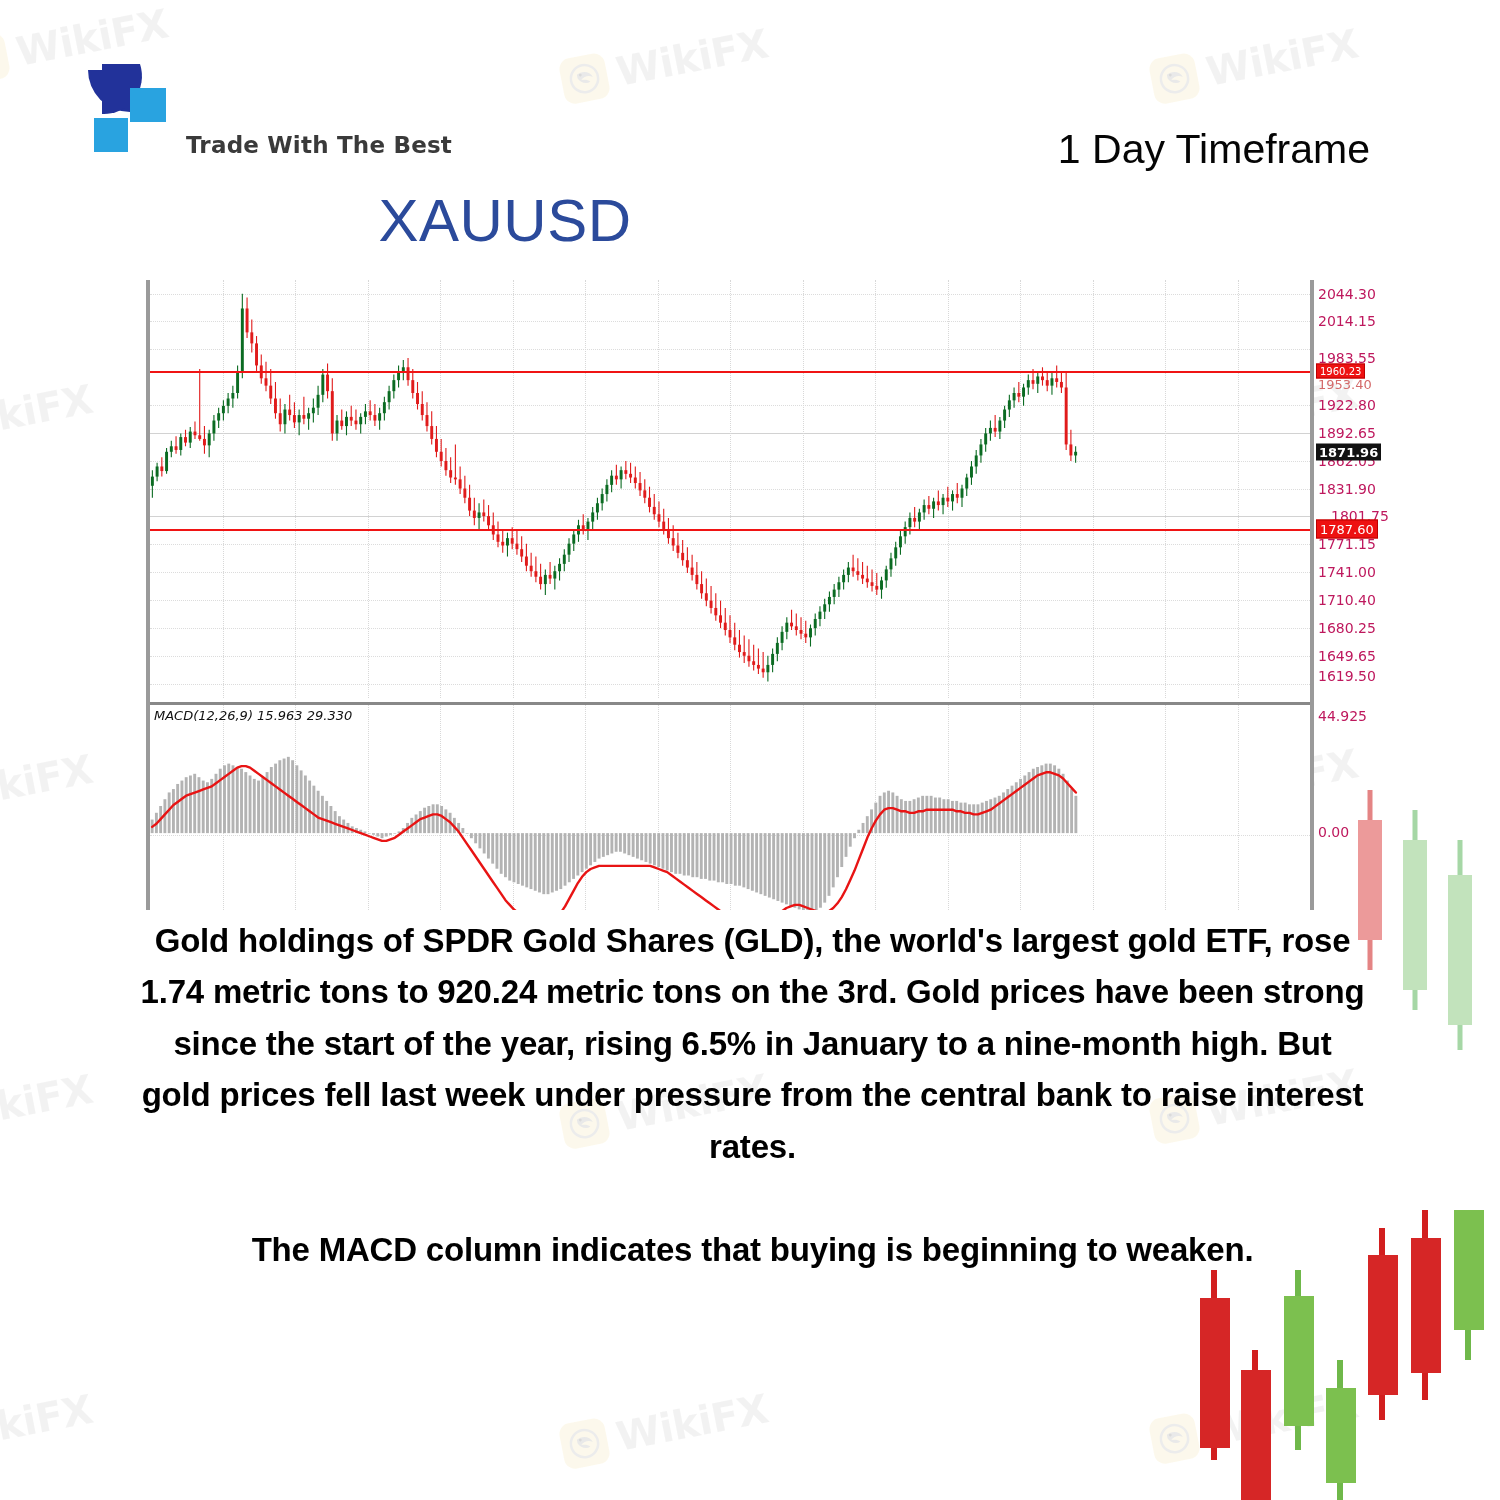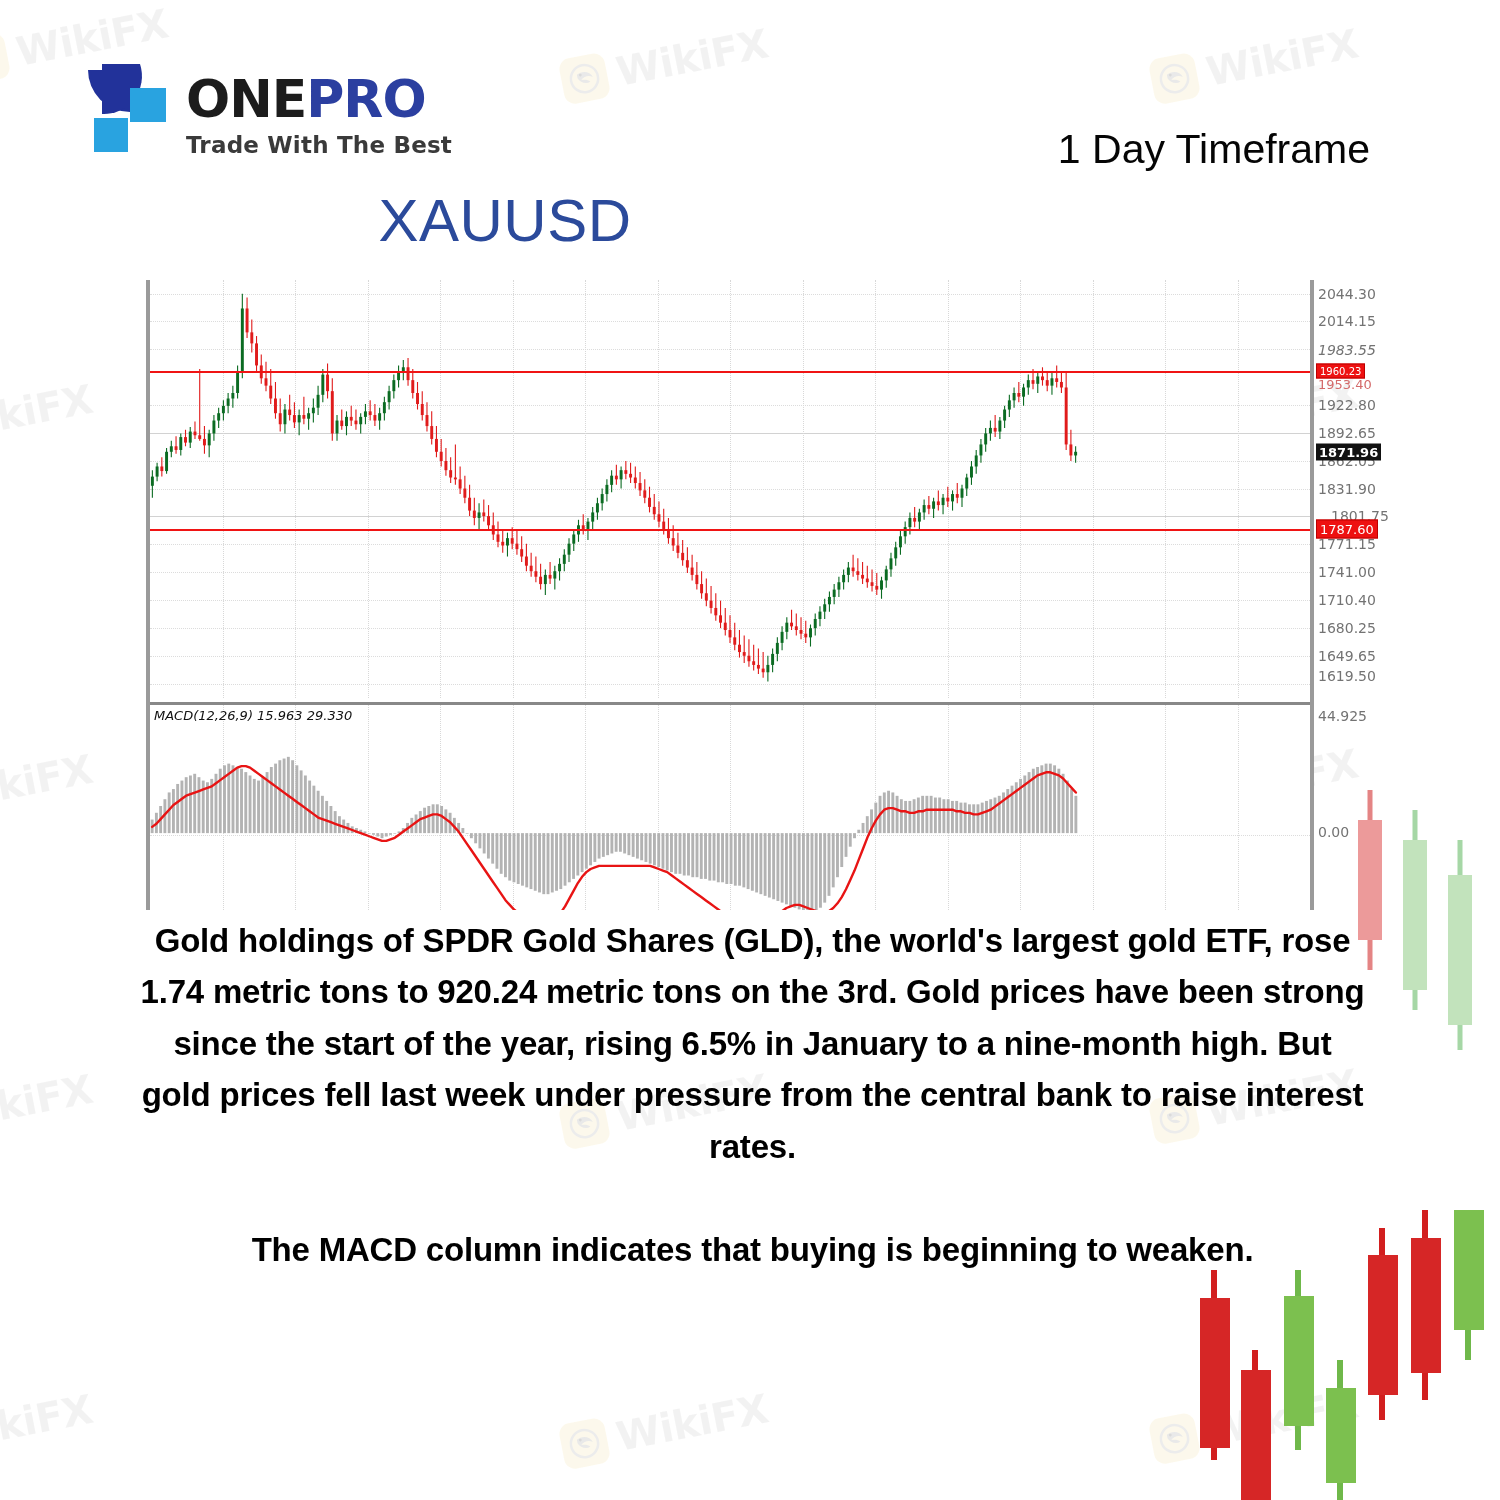--- a/index.html
+++ b/index.html
@@ -93,21 +93,21 @@
 
   .candles, .macd-svg { position: absolute; inset: 0; width: 100%; height: 100%; }
 
   .hline { position: absolute; left: 0; width: 1160px; height: 0; border-top: 2.5px solid #f01414; z-index: 17; }
 
   
   #price-scale { position: absolute; left: 1318px; top: 280px; width: 110px; height: 630px; z-index: 18; }
   .tick {
     position: absolute; left: 0;
     font-family: "DejaVu Sans", sans-serif;
-    font-size: 14px; color: #737373;
+    font-size: 14px; color: #be185d;
     white-space: nowrap; transform: translateY(-50%);
   }
   .tick.badge-red {
     background: #ee1111; color: #fff; padding: 1px 3px;
     border: 1px solid #bb0000; font-weight: normal; left: -2px;
   }
   .tick.badge-dark {
     background: #111; color: #fff; padding: 1px 3px; left: -2px; font-weight: bold;
   }
   .tick.faded { color: #d46a6a; }
@@ -300,21 +300,20 @@
     <div id="logo">
       <div id="logo-mark">
         <svg width="100" height="110" viewBox="0 0 100 110">
           <path d="M10 18 A42 42 0 0 0 52 60 L52 18 Z" fill="#22329a" transform="rotate(0 50 50)"></path>
           <path d="M52 12 L52 62 L14 62 A38 38 0 0 1 52 12 Z" fill="#22329a" transform="rotate(180 38 37)"></path>
           <rect x="52" y="36" width="36" height="34" fill="#29a3e0"></rect>
           <rect x="16" y="66" width="34" height="34" fill="#29a3e0"></rect>
         </svg>
       </div>
       <div id="logo-words">
-        <div id="logo-title"><span class="one">ONE</span><span class="pro">PRO</span></div>
         <div id="logo-tag">Trade With The Best</div>
       </div>
     </div>
 
     <div id="timeframe">1 Day Timeframe</div>
     <div id="symbol">XAUUSD</div>
   </div>
 
   <div id="chart-wrap">
     <div id="chart-left-axis"></div>
@@ -996,21 +995,21 @@
           <rect x="920.17" y="85.28" width="2.89" height="44.72" fill="#b3b3b3"></rect>
           <rect x="924.42" y="92.16" width="2.89" height="37.84" fill="#b3b3b3"></rect>
           <polyline points="2.13,123.67 6.39,120.51 10.64,115.76 14.90,111.01 19.16,106.26 23.41,101.52 27.67,98.35 31.93,95.19 36.18,92.02 40.44,90.44 44.70,88.86 48.95,87.28 53.21,85.69 57.47,84.11 61.72,82.53 65.98,79.36 70.24,76.20 74.50,73.03 78.75,69.87 83.01,66.70 87.27,63.54 91.52,61.96 95.78,61.96 100.04,63.54 104.29,66.70 108.55,69.87 112.81,73.03 117.06,76.20 121.32,79.36 125.58,82.53 129.83,85.69 134.09,88.86 138.35,92.02 142.61,95.19 146.86,98.35 151.12,101.52 155.38,104.68 159.63,107.85 163.89,111.01 168.15,114.18 172.40,115.76 176.66,117.34 180.92,118.92 185.17,120.51 189.43,122.09 193.69,123.67 197.94,125.25 202.20,126.84 206.46,128.42 210.72,130.00 214.97,131.58 219.23,133.16 223.49,134.75 227.74,136.33 232.00,137.91 236.26,137.91 240.51,136.33 244.77,134.75 249.03,131.58 253.28,128.42 257.54,125.25 261.80,122.09 266.06,118.92 270.31,115.76 274.57,114.18 278.83,112.59 283.08,111.01 287.34,111.01 291.60,112.59 295.85,115.76 300.11,118.92 304.37,123.67 308.62,128.42 312.88,134.75 317.14,141.08 321.39,147.41 325.65,153.74 329.91,160.07 334.17,166.40 338.42,172.72 342.68,179.05 346.94,185.38 351.19,191.71 355.45,198.04 359.71,202.79 363.96,207.54 368.22,210.70 372.48,212.28 376.73,213.87 380.99,215.45 385.25,217.03 389.50,218.61 393.76,220.20 398.02,220.20 402.28,218.61 406.53,215.45 410.79,210.70 415.05,204.37 419.30,196.46 423.56,188.55 427.82,180.64 432.07,174.31 436.33,169.56 440.59,166.40 444.84,164.81 449.10,163.23 453.36,163.23 457.61,163.23 461.87,163.23 466.13,163.23 470.39,163.23 474.64,163.23 478.90,163.23 483.16,163.23 487.41,163.23 491.67,163.23 495.93,163.23 500.18,163.23 504.44,164.81 508.70,166.40 512.95,167.98 517.21,169.56 521.47,172.72 525.72,175.89 529.98,179.05 534.24,182.22 538.50,185.38 542.75,188.55 547.01,191.71 551.27,194.88 555.52,198.04 559.78,201.21 564.04,204.37 568.29,207.54 572.55,210.70 576.81,213.87 581.06,217.03 585.32,220.20 589.58,223.36 593.83,226.53 598.09,229.69 602.35,231.27 606.61,231.27 610.86,229.69 615.12,226.53 619.38,221.78 623.63,217.03 627.89,212.28 632.15,209.12 636.40,205.96 640.66,204.37 644.92,202.79 649.17,202.79 653.43,204.37 657.69,205.96 661.94,207.54 666.20,209.12 670.46,210.70 674.72,210.70 678.97,209.12 683.23,205.96 687.49,201.21 691.74,194.88 696.00,186.97 700.26,177.47 704.51,167.98 708.77,156.90 713.03,145.82 717.28,134.75 721.54,125.25 725.80,117.34 730.06,111.01 734.31,106.26 738.57,104.68 742.83,104.68 747.08,106.26 751.34,107.85 755.60,107.85 759.85,109.43 764.11,109.43 768.37,107.85 772.62,107.85 776.88,106.26 781.14,106.26 785.39,106.26 789.65,106.26 793.91,106.26 798.17,106.26 802.42,106.26 806.68,107.85 810.94,107.85 815.19,109.43 819.45,109.43 823.71,111.01 827.96,111.01 832.22,109.43 836.48,107.85 840.73,106.26 844.99,103.10 849.25,99.93 853.50,96.77 857.76,93.60 862.02,90.44 866.28,87.28 870.53,84.11 874.79,80.95 879.05,77.78 883.30,74.62 887.56,71.45 891.82,69.87 896.07,68.29 900.33,68.29 904.59,69.87 908.84,71.45 913.10,74.62 917.36,79.36 921.61,84.11 925.87,88.86" fill="none" stroke="#e81414" stroke-width="2.4" stroke-linejoin="round" stroke-linecap="round"></polyline>
         </svg>
     </div>
   </div>
 
   <div id="price-scale">
       <div class="tick" style="top: 13.5046px;">2044.30</div>
       <div class="tick" style="top: 41.2029px;">2014.15</div>
-      <div class="tick" style="top: 70px; font-style: italic;">1983.55</div>
+      <div class="tick" style="top: 78px;">1983.55</div>
       <div class="tick" style="top: 125.124px;">1922.80</div>
       <div class="tick" style="top: 152.823px;">1892.65</div>
       <div class="tick" style="top: 180.934px;">1862.05</div>
       <div class="tick" style="top: 208.633px;">1831.90</div>
       <div class="tick" style="top: 236.331px; margin-left: 13px;">1801.75</div>
       <div class="tick" style="top: 264.442px;">1771.15</div>
       <div class="tick" style="top: 292.141px;">1741.00</div>
       <div class="tick" style="top: 320.252px;">1710.40</div>
       <div class="tick" style="top: 347.951px;">1680.25</div>
       <div class="tick" style="top: 376.062px;">1649.65</div>

